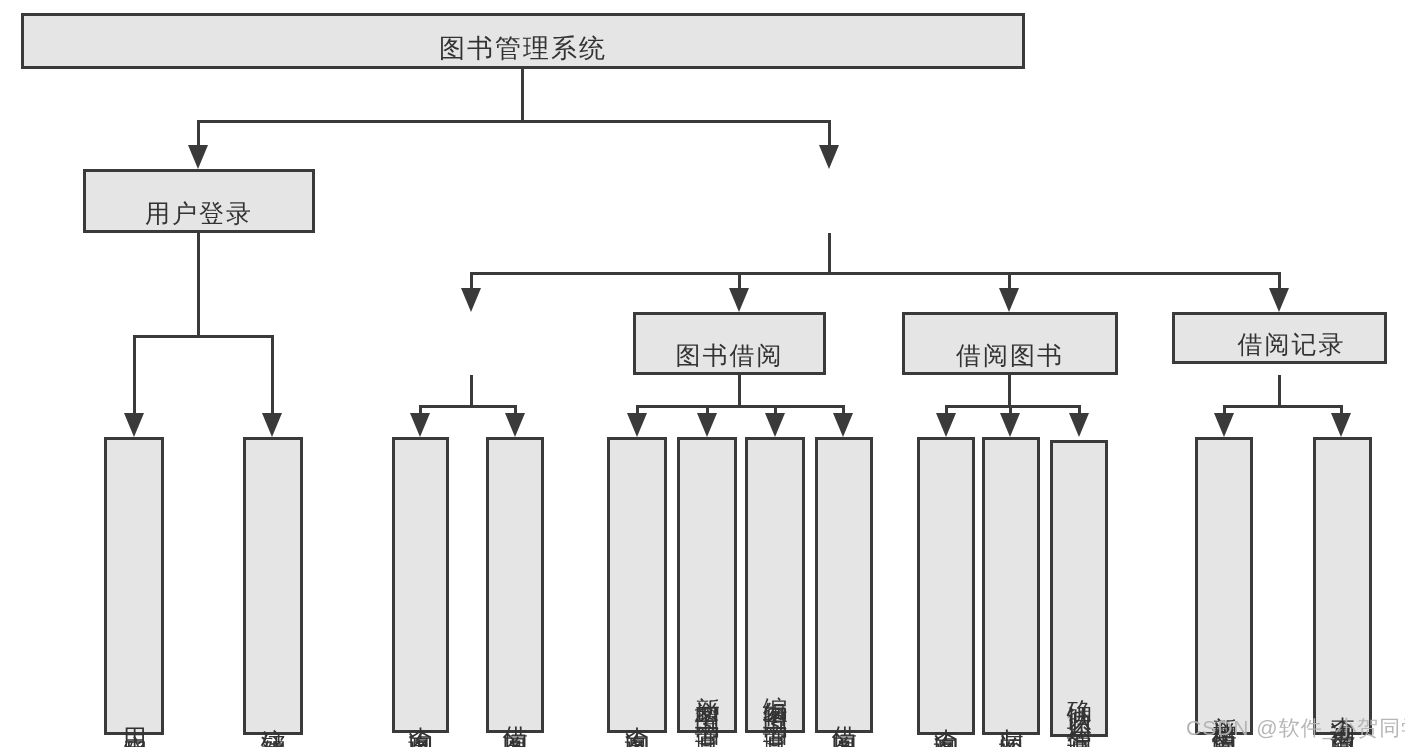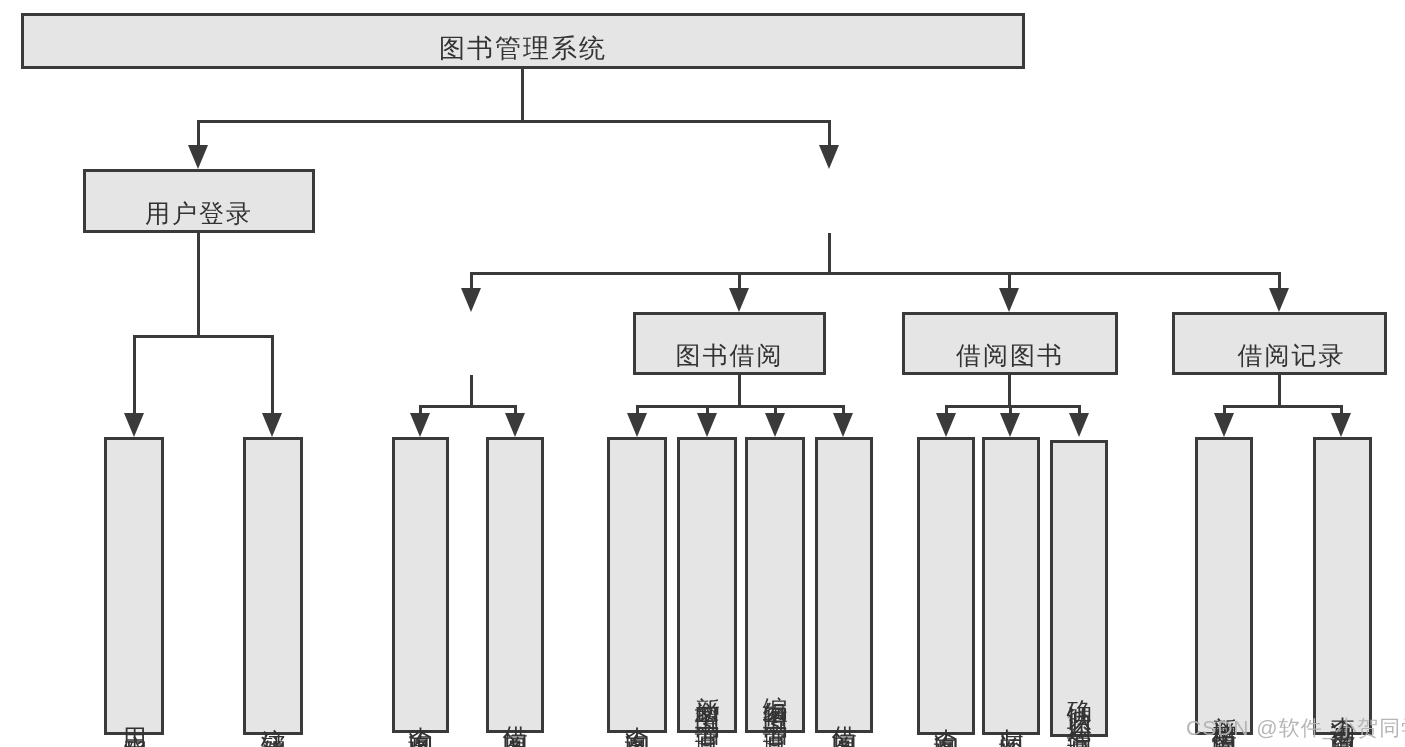--- a/index.html
+++ b/index.html
@@ -67,21 +67,21 @@
   <div class="arrow" style="left:729px; top:288px;"></div>
   <div class="arrow" style="left:999px; top:288px;"></div>
   <div class="arrow" style="left:1269px; top:288px;"></div>
 
   <div class="node" style="left:633px; top:312px; width:193px; height:63px;">
     <span class="hlabel">图书借阅</span>
   </div>
   <div class="node" style="left:902px; top:312px; width:216px; height:63px;">
     <span class="hlabel">借阅图书</span>
   </div>
-  <div class="node" style="left:1172px; top:312px; width:215px; height:63px;padding-left:24px;">
+  <div class="node" style="left:1172px; top:312px; width:215px; height:52px;padding-left:24px;">
     <span class="hlabel">借阅记录</span>
   </div>
 
   <div class="line" style="left:470px; top:375px; width:3px; height:32px;"></div>
   <div class="line" style="left:419px; top:405px; width:98px; height:3px;"></div>
   <div class="line" style="left:419px; top:405px; width:3px; height:12px;"></div>
   <div class="line" style="left:514px; top:405px; width:3px; height:12px;"></div>
   <div class="arrow" style="left:410px; top:413px;"></div>
   <div class="arrow" style="left:505px; top:413px;"></div>
 

